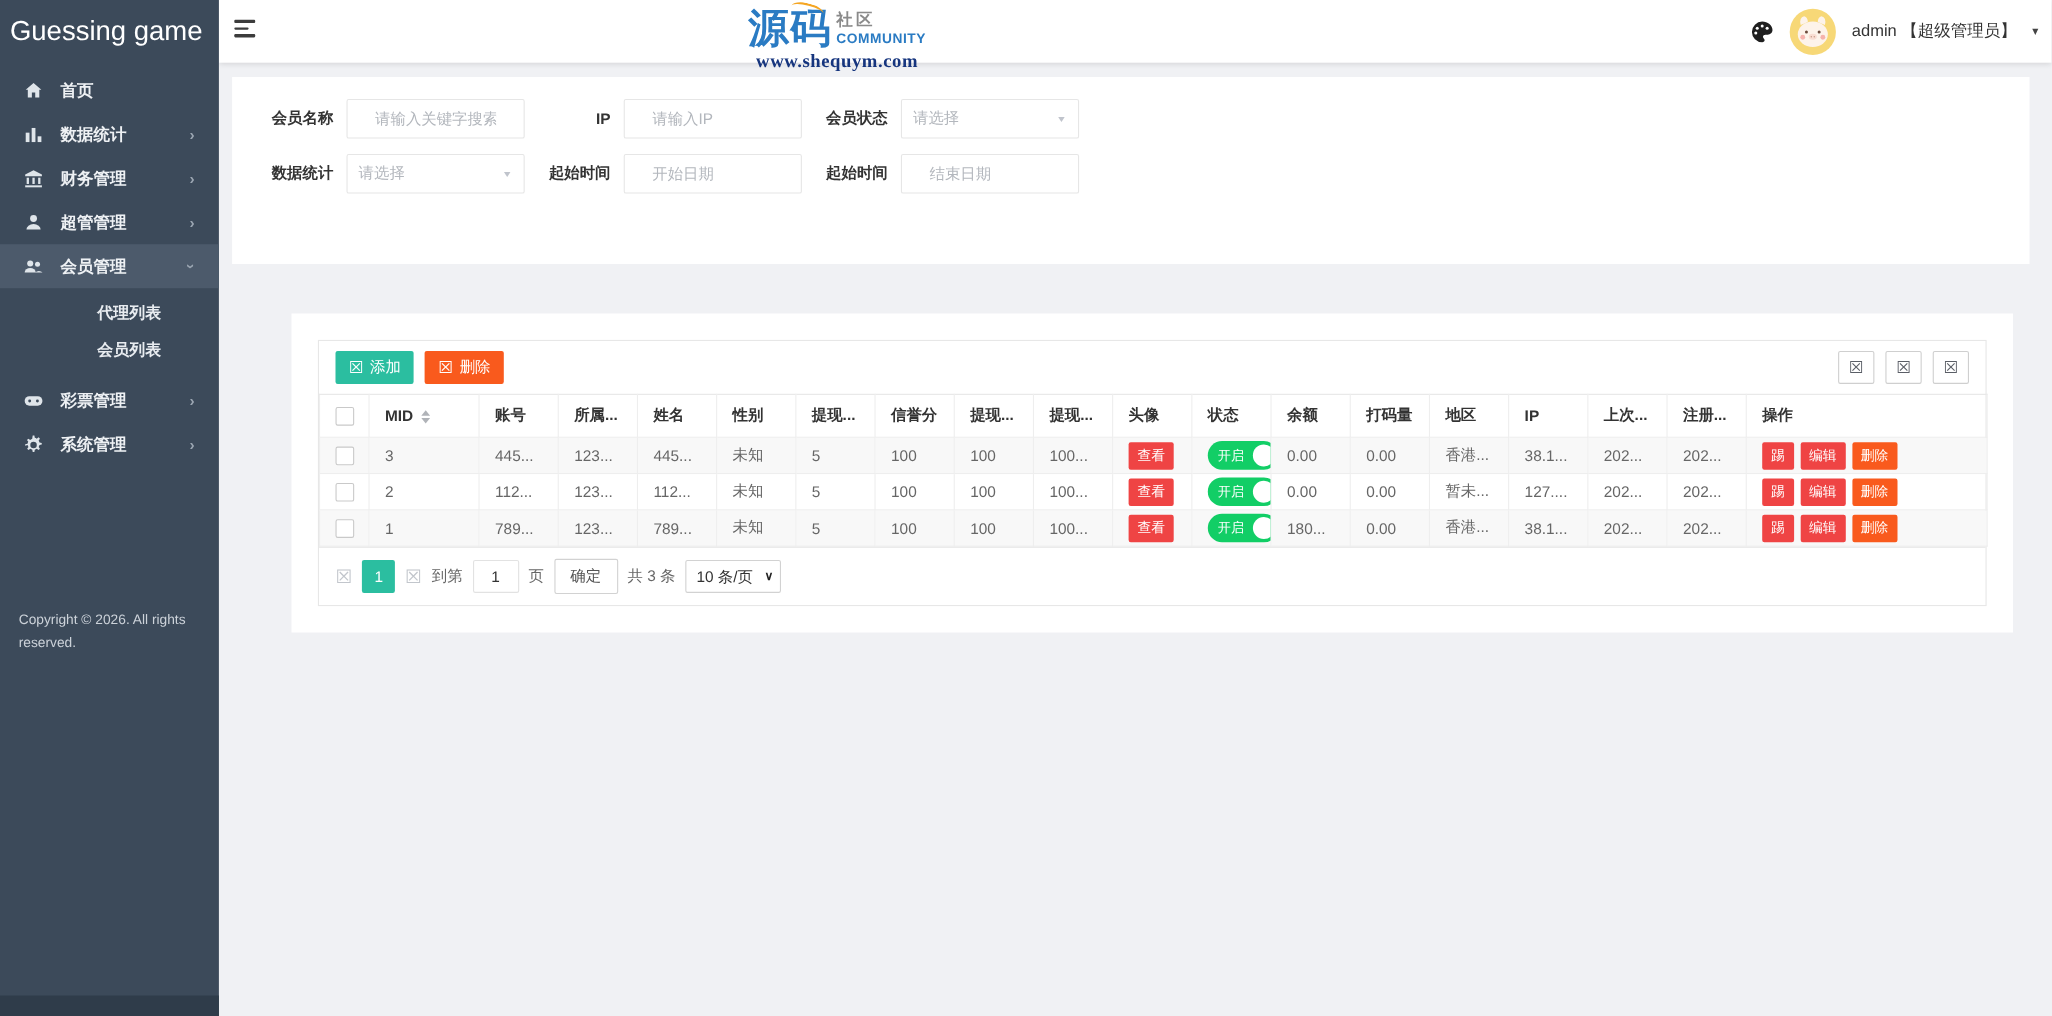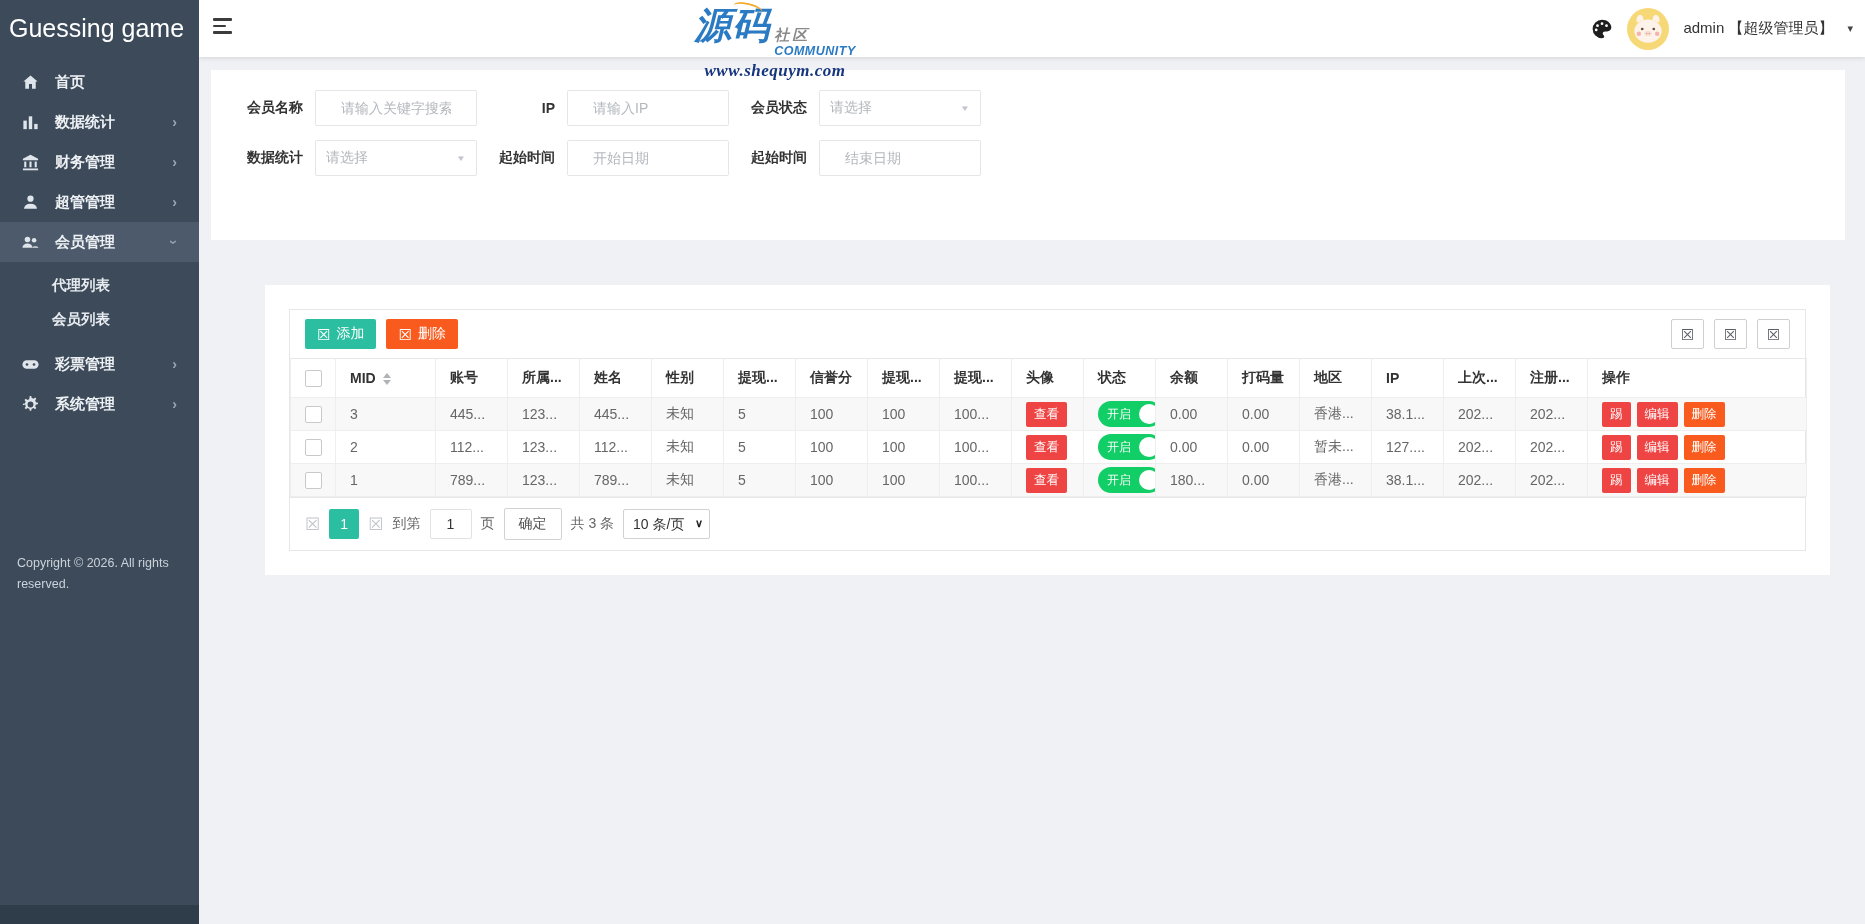--- a/index.html
+++ b/index.html
@@ -8,35 +8,35 @@
   
   .sidebar { position:absolute; left:0; top:0; width:199px; height:924px; background:#3c4a5a; z-index:30; }
   .sidebar-title { height:57px; line-height:57px; padding-left:9px; font-size:25px; color:#fff; white-space:nowrap; overflow:hidden; }
   .menu { padding-top:5px; }
   .menu-item { position:relative; height:40px; display:flex; align-items:center; padding-left:21px; cursor:pointer; }
   .menu-item.active { background:#4c5a6b; }
   .menu-item .mi-icon { width:19px; height:19px; display:inline-flex; }
   .menu-item .mi-label { margin-left:15px; font-size:15px; font-weight:bold; color:#eef1f4; }
   .menu-item .mi-chevron { position:absolute; right:22px; font-size:14px; color:#9aa5b1; font-weight:bold; }
   .menu-item .mi-chevron.open { transform:rotate(90deg); }
-  .submenu { padding:6px 16px 8px 0; }
+  .submenu { padding:6px 16px 8px 0;text-align:center; }
   .submenu-item { height:34px; line-height:34px; padding-left:52px; font-size:14.5px; font-weight:bold; color:#e8ecf0; cursor:pointer; }
   .sidebar-copy { position:absolute; top:553px; left:17px; width:160px; font-size:12.5px; line-height:1.7; color:#ccd2d9; }
   .sidebar-strip { position:absolute; bottom:0; left:0; width:100%; height:19px; background:#2f3c4a; }
 
   
   .header { position:absolute; left:199px; top:0; width:1666px; height:57px; background:#fff; box-shadow:0 1px 5px rgba(0,0,0,.12); z-index:20; }
   .hamburger { position:absolute; left:14px; top:18px; width:20px; height:20px; cursor:pointer; }
   .hamburger i { display:block; height:2.5px; background:#3c3c3c; margin-bottom:4px; border-radius:1px; }
   .hamburger i:nth-child(1){ width:19px; } .hamburger i:nth-child(2){ width:13px; } .hamburger i:nth-child(3){ width:19px; }
-  .logo { position:absolute; left:486px; top:7px; width:180px; text-align:center; z-index:50;font-style:italic; }
+  .logo { position:absolute; left:472px; top:7px; width:180px; text-align:center; z-index:50; }
   .logo-row { display:flex; justify-content:center; align-items:flex-start; position:relative; }
   .logo-brand { font-size:37px; font-weight:bold; color:#2a7bc3; line-height:1; letter-spacing:1px; }
   .logo-side { text-align:left; margin-left:4px; padding-top:4px; }
-  .logo-sub { font-size:15px; font-weight:bold; color:#8a8a8a; letter-spacing:3px; line-height:1.1;margin-top:16px; }
+  .logo-sub { font-size:15px; font-weight:bold; color:#8a8a8a; letter-spacing:3px; line-height:1.1; }
   .logo-sub2 { font-size:12.5px; font-weight:bold; color:#2a7bc3; letter-spacing:.5px; line-height:1.2; }
   .logo-swoosh { position:absolute; left:48px; top:-4px; width:30px; height:12px; border-top:2.5px solid #f5a623; border-radius:50%; transform:rotate(14deg); }
   .logo-site { margin-top:2px; font-family:"Liberation Serif",serif; font-weight:bold; font-size:17px; color:#16357e; letter-spacing:.5px; }
   .header-right { position:absolute; right:12px; top:0; height:57px; display:flex; align-items:center; gap:14px; }
   .palette-btn { width:22px; height:22px; cursor:pointer; display:flex; }
   .avatar { width:42px; height:42px; border-radius:50%; background:#f7d877; display:flex; align-items:center; justify-content:center; cursor:pointer; overflow:hidden; }
   .admin-name { font-size:15px; color:#333; cursor:pointer; }
   .admin-caret { font-size:11px; color:#444; cursor:pointer; }
 
   

